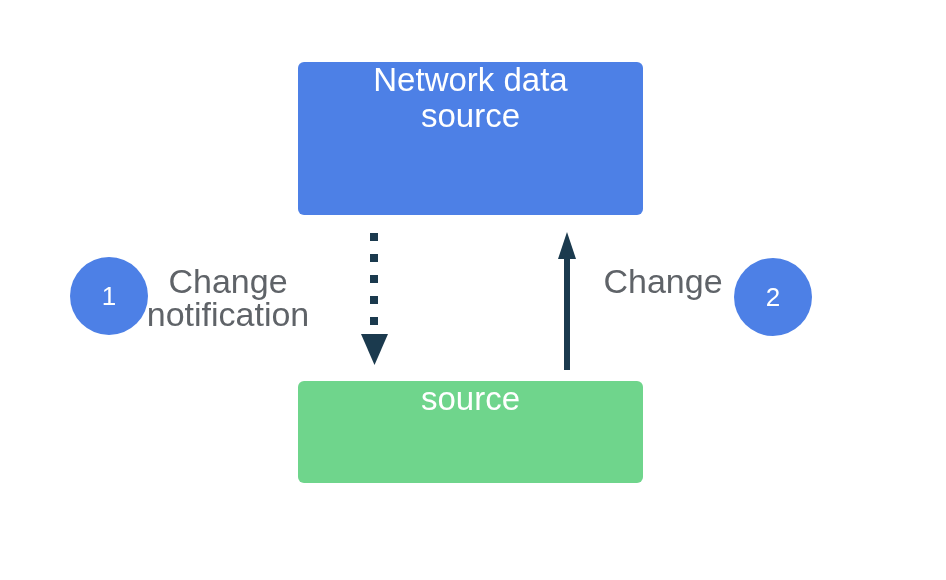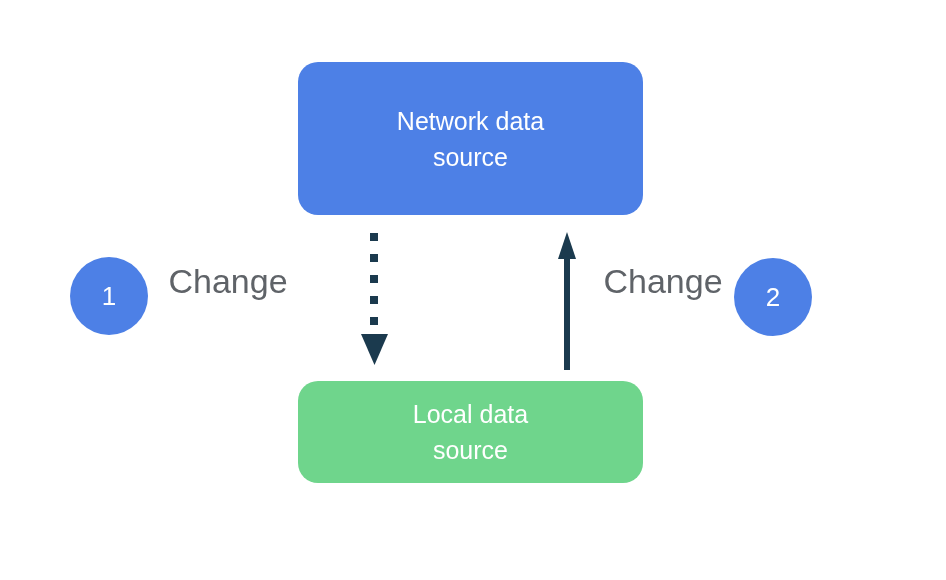--- a/index.html
+++ b/index.html
@@ -19,25 +19,25 @@
     background:var(--c-background);
     font-family:"Liberation Sans",sans-serif;
     overflow:hidden;
   }
   .arrows{position:absolute;left:0;top:0;width:946px;height:580px;pointer-events:none;}
   .dotted-line{stroke:var(--c-arrow);stroke-width:8;stroke-dasharray:8 13;stroke-linecap:butt;}
   .solid-line{stroke:var(--c-arrow);stroke-width:6;stroke-linecap:butt;}
   .arrowhead{fill:var(--c-arrow);}
   .node{
     position:absolute;
-    border-radius:20px;
-    display:flex;align-items:center;justify-content:center;
+    border-radius:6px;
+    display:flex;align-items:flex-start;justify-content:center;
     text-align:center;
     color:var(--c-node_text);
-    font-size:25px;line-height:36px;font-weight:400;
+    font-size:33px;line-height:36px;font-weight:400;
   }
   .node-blue{left:298px;top:62px;width:345px;height:153px;background:var(--c-node_blue);}
   .node-green{left:298px;top:381px;width:345px;height:102px;background:var(--c-node_green);}
   .badge{
     position:absolute;
     width:78px;height:78px;border-radius:50%;
     background:var(--c-badge);color:var(--c-badge_text);
     display:flex;align-items:center;justify-content:center;
     font-size:26px;
   }
@@ -71,31 +71,31 @@
 
   <div class="node node-blue">
     <div class="node-label">
       <span class="line">Network data</span>
       <span class="line">source</span>
     </div>
   </div>
 
   <div class="node node-green">
     <div class="node-label">
-      <span class="line">Local data</span>
       <span class="line">source</span>
     </div>
   </div>
 
   <div class="badge badge-1">
     <span>1</span>
   </div>
 
   <div class="arrow-label label-1">
     <span class="line">Change</span>
+    <span class="line">notification</span>
   </div>
 
   <div class="arrow-label label-2">
     <span class="line">Change</span>
   </div>
 
   <div class="badge badge-2">
     <span>2</span>
   </div>
 

